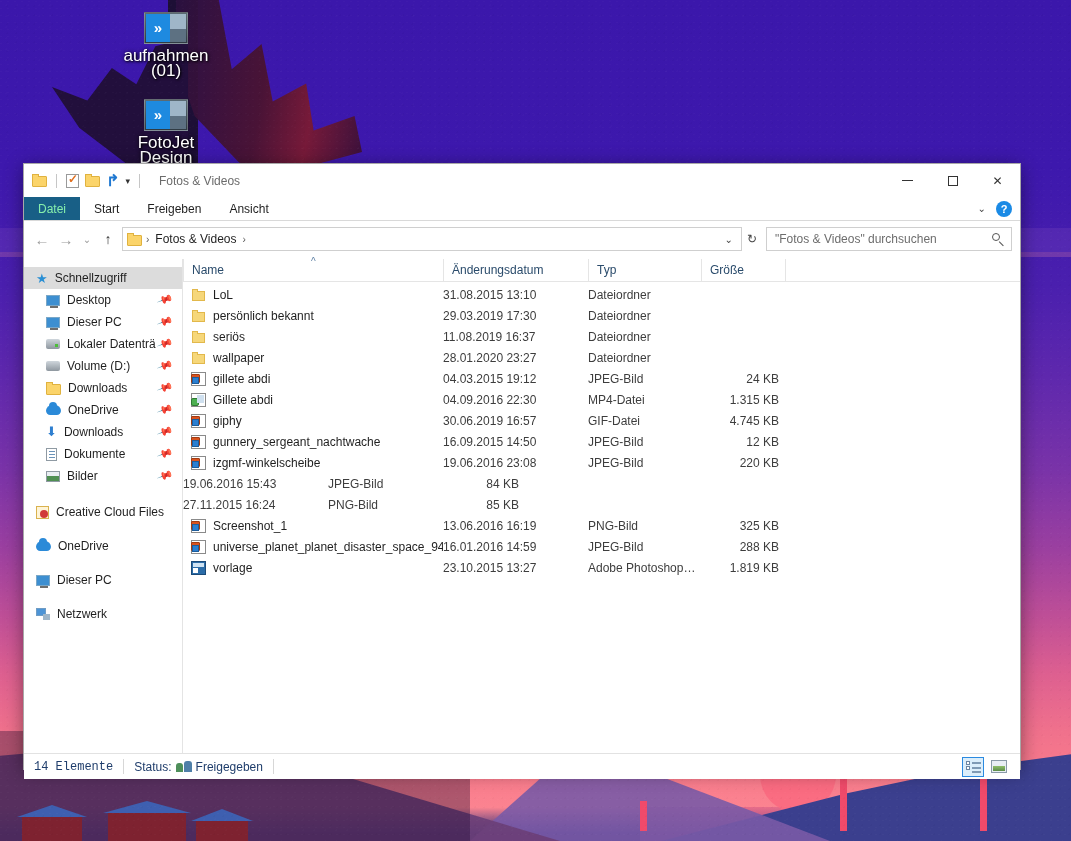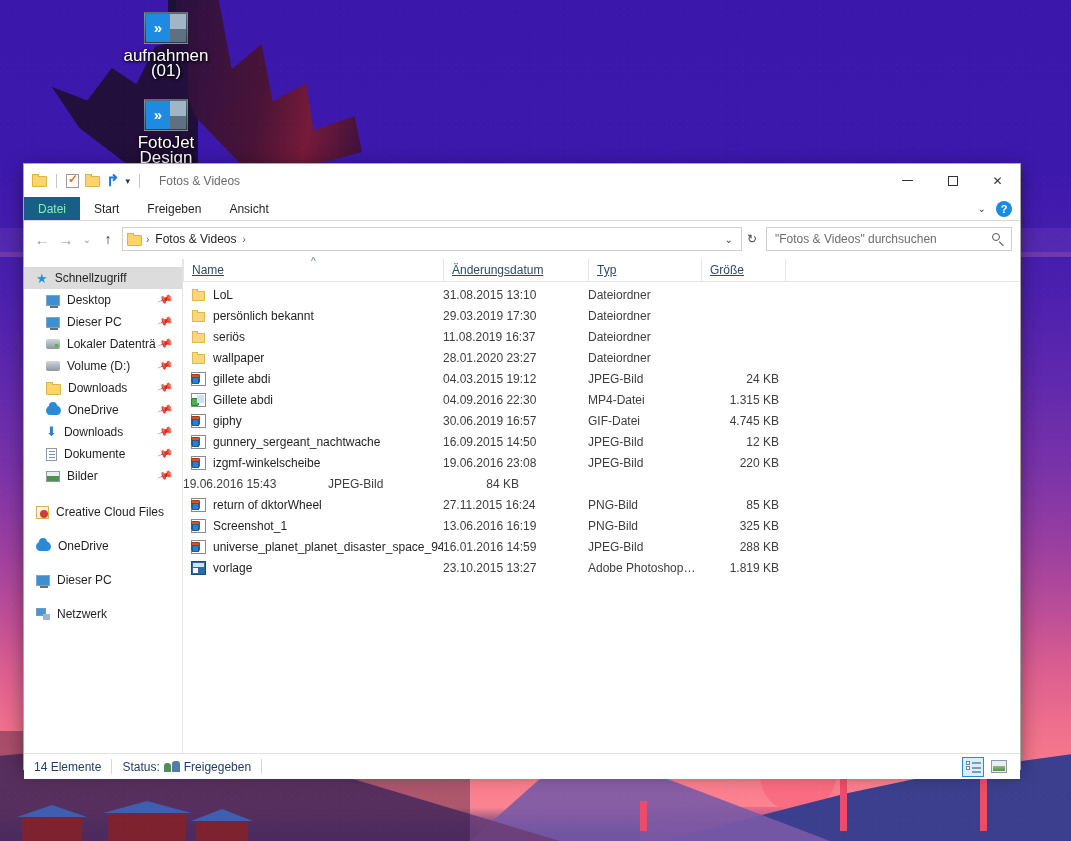--- a/index.html
+++ b/index.html
@@ -163,21 +163,21 @@
   .ni-pic:after{content:"";position:absolute;left:0;bottom:0;width:14px;height:5px;background:#4f8f52;}
   .ni-cc{width:13px;height:13px;background:#fff4d6;border:1px solid #d9b24f;position:relative;box-sizing:border-box;}
   .ni-cc:after{content:"";position:absolute;right:0px;bottom:0px;width:8px;height:8px;border-radius:50%;background:#d13a3a;}
   .ni-net{width:14px;height:12px;position:relative;}
   .ni-net:before{content:"";position:absolute;left:0;top:0;width:10px;height:8px;background:#4d94d6;border:1px solid #6f9cc4;box-sizing:border-box;}
   .ni-net:after{content:"";position:absolute;right:0;bottom:0;width:7px;height:6px;background:#9fb6c9;}
 
   
   .list-pane{flex:1;display:flex;flex-direction:column;background:#fff;position:relative;}
   .col-head{height:22px;display:flex;align-items:center;border-bottom:1px solid #e5e5e5;position:relative;color:#2a4b6b;font-size:12px;}
-  .col-head .ch{height:22px;display:flex;align-items:center;padding-left:8px;box-sizing:border-box;border-left:1px solid #e5e5e5;text-decoration:underline;}
+  .col-head .ch{height:22px;display:flex;align-items:center;padding-left:8px;box-sizing:border-box;border-left:1px solid #e5e5e5;}
   .col-head .ch:first-child{border-left:none;}
   .sortmark{position:absolute;left:128px;top:-3px;color:#5c7fa3;font-size:10px;}
   .c-name{width:260px;}
   .c-date{width:145px;}
   .c-type{width:113px;}
   .c-size{width:84px;}
   .c-pad{flex:1;border-left:1px solid #e5e5e5;height:22px;}
   .rows{flex:1;padding-top:2px;}
   .row{height:21px;display:flex;align-items:center;font-size:12px;color:#1f1f1f;}
   .cell-name{width:260px;display:flex;align-items:center;gap:7px;padding-left:8px;box-sizing:border-box;white-space:nowrap;overflow:hidden;}
@@ -193,21 +193,21 @@
   .fi.mp4{background:#fff;border:1px solid #8a8a8a;box-sizing:border-box;}
   .fi.mp4:before{content:"";position:absolute;left:-1px;top:4px;width:8px;height:8px;background:#4caf50;border:1px solid #2f7a33;box-sizing:border-box;border-radius:2px;}
   .fi.mp4:after{content:"";position:absolute;right:1px;top:1px;width:7px;height:8px;background:#cfe0ef;}
   .fi.psd{background:#2b6ca8;border:1px solid #1b4a78;box-sizing:border-box;}
   .fi.psd:before{content:"";position:absolute;left:1px;top:1px;width:11px;height:4px;background:#cfe3f3;}
   .fi.psd:after{content:"";position:absolute;left:1px;bottom:1px;width:5px;height:5px;background:#fff;color:#2b6ca8;font-size:6px;line-height:5px;text-align:center;}
 
   
   .statusbar{height:25px;display:flex;align-items:center;border-top:1px solid #e2e2e2;background:#fff;font-size:12px;color:#1f3d6b;}
   .st-item{padding:0 10px;height:15px;display:flex;align-items:center;gap:4px;border-right:1px solid #d7d7d7;}
-  .st-item:first-child{}
+  .st-item:first-child{font-family:Liberation Mono, monospace;}
   .people{display:inline-block;width:16px;height:12px;position:relative;}
   .people:before{content:"";position:absolute;left:0;top:2px;width:7px;height:9px;background:#4e8f5a;border-radius:3px 3px 0 0;}
   .people:after{content:"";position:absolute;right:0;top:0px;width:8px;height:11px;background:#4f7fa8;border-radius:3px 3px 0 0;}
   .view-btns{margin-left:auto;display:flex;gap:4px;padding-right:10px;}
   .vb{width:22px;height:20px;display:flex;align-items:center;justify-content:center;box-sizing:border-box;}
   .vb.active{border:1px solid #2b8ae0;background:#dbeefb;}
   .vb-details{width:15px;height:12px;position:relative;}
   .vb-details i{position:absolute;left:0;width:4px;height:4px;border:1px solid #6b86a3;box-sizing:border-box;background:#fff;}
   .vb-details i:nth-child(1){top:0;}
   .vb-details i:nth-child(2){top:5px;}
@@ -501,24 +501,20 @@
             <div class="cell-date">19.06.2016 23:08</div>
             <div class="cell-type">JPEG-Bild</div>
             <div class="cell-size">220 KB</div>
           </div>
           <div class="row">
             <div class="cell-date">19.06.2016 15:43</div>
             <div class="cell-type">JPEG-Bild</div>
             <div class="cell-size">84 KB</div>
           </div>
           <div class="row">
-            <div class="cell-name">
-              <span class="fi pic"></span>
-              <span>return of dktorWheel</span>
-            </div>
             <div class="cell-date">27.11.2015 16:24</div>
             <div class="cell-type">PNG-Bild</div>
             <div class="cell-size">85 KB</div>
           </div>
           <div class="row">
             <div class="cell-name">
               <span class="fi pic"></span>
               <span>Screenshot_1</span>
             </div>
             <div class="cell-date">13.06.2016 16:19</div>

